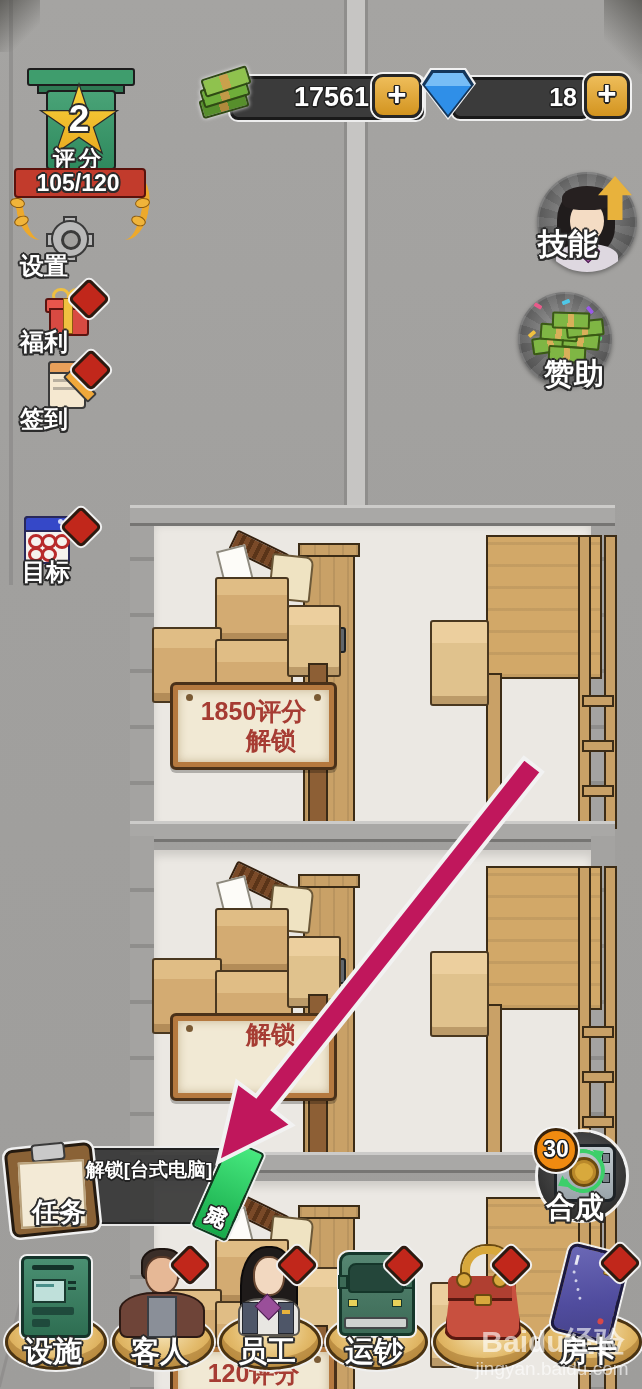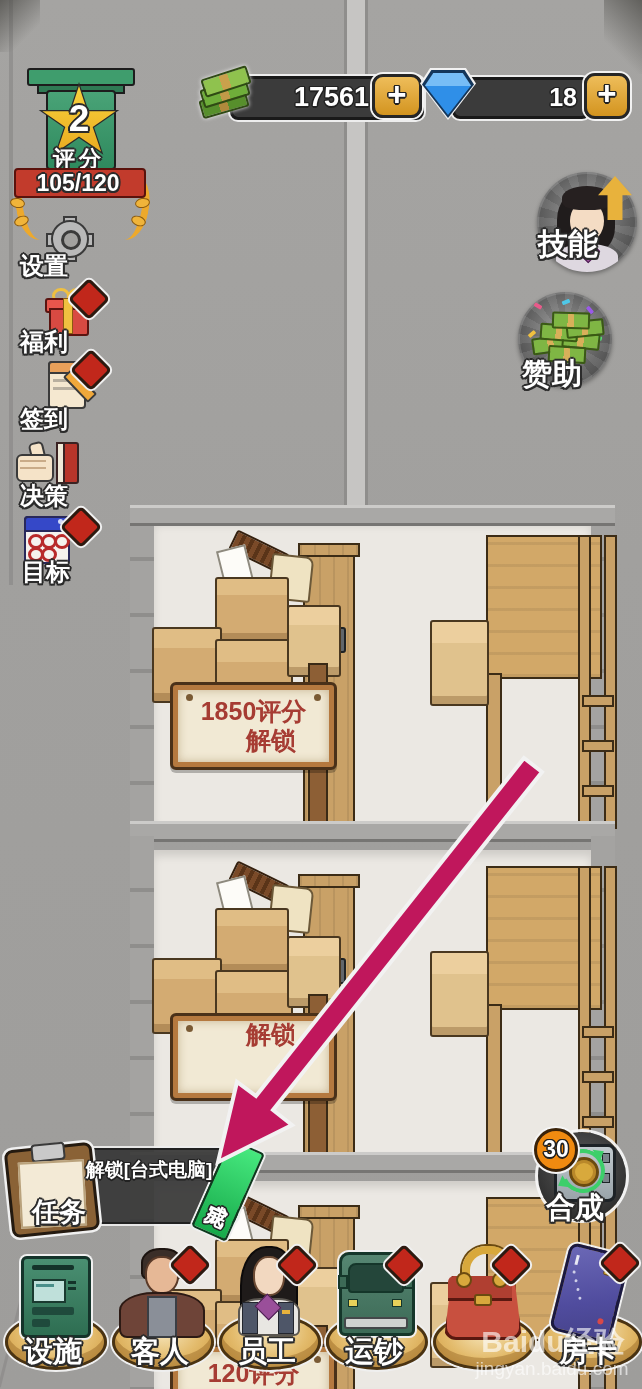--- a/index.html
+++ b/index.html
@@ -286,31 +286,20 @@
       <i class="abs" style="left:0;top:2px;width:34px;height:44px;background:#f5e8d0;border:2px solid #3a3a3a;border-radius:4px;"></i>
       <i class="abs" style="left:0;top:2px;width:34px;height:9px;background:#e8a05a;border:2px solid #3a3a3a;border-radius:4px 4px 0 0;"></i>
       <i class="abs" style="left:5px;top:20px;width:24px;height:3px;background:#b9b0a0;"></i>
       <i class="abs" style="left:5px;top:28px;width:24px;height:3px;background:#b9b0a0;"></i>
       <i class="abs" style="left:14px;top:20px;width:32px;height:9px;background:#f0a83a;border:2px solid #3a3a3a;border-radius:2px;transform:rotate(46deg);"></i>
     </div>
     <div class="abs rbadge" style="left:62px;top:0;"></div>
     <div class="abs ow side-label" style="left:6px;top:48px;">签到</div>
   </div>
 
-  <div class="abs" style="left:14px;top:440px;width:86px;height:70px;z-index:10;cursor:pointer;">
-    <div class="abs" style="left:2px;top:2px;width:60px;height:44px;">
-      <i class="abs" style="left:40px;top:0;width:7px;height:38px;background:#f0ead8;border:2px solid #3a2222;"></i>
-      <i class="abs" style="left:47px;top:0;width:12px;height:38px;background:#b8352a;border:2px solid #3a2222;border-radius:0 3px 3px 0;"></i>
-      <i class="abs" style="left:14px;top:0;width:11px;height:18px;background:#f5e3c8;border:2px solid #3a3a3a;border-radius:5px;transform:rotate(-14deg);"></i>
-      <i class="abs" style="left:0;top:12px;width:34px;height:24px;background:#f5e3c8;border:2px solid #3a3a3a;border-radius:6px;"></i>
-      <i class="abs" style="left:4px;top:18px;width:26px;height:2px;background:#c9ab88;"></i>
-      <i class="abs" style="left:4px;top:25px;width:26px;height:2px;background:#c9ab88;"></i>
-    </div>
-    <div class="abs ow side-label" style="left:6px;top:40px;">决策</div>
-  </div>
 
   <div class="abs" style="left:14px;top:512px;width:86px;height:74px;z-index:10;cursor:pointer;">
     <div class="abs" style="left:10px;top:4px;width:46px;height:50px;">
       <i class="abs" style="left:0;top:0;width:42px;height:44px;background:#f5f2ee;border:2px solid #28285a;border-radius:4px;"></i>
       <i class="abs" style="left:0;top:0;width:42px;height:12px;background:#3548c8;border:2px solid #28285a;border-radius:4px 4px 0 0;"></i>
       <i class="abs" style="left:34px;top:3px;width:5px;height:5px;background:#cfd8f8;border-radius:50%;"></i>
       <i class="abs" style="left:4px;top:18px;width:10px;height:9px;border:3px solid #b82a2a;border-radius:50%;"></i>
       <i class="abs" style="left:17px;top:18px;width:10px;height:9px;border:3px solid #b82a2a;border-radius:50%;"></i>
       <i class="abs" style="left:30px;top:18px;width:10px;height:9px;border:3px solid #b82a2a;border-radius:50%;"></i>
       <i class="abs" style="left:4px;top:31px;width:10px;height:9px;border:3px solid #b82a2a;border-radius:50%;"></i>
@@ -338,21 +327,21 @@
     <i class="conf" style="left:68px;top:16px;background:#9a5ae8;transform:rotate(50deg);"></i>
     <i class="conf" style="left:10px;top:40px;background:#f0c040;transform:rotate(-40deg);"></i>
     <i class="conf" style="left:76px;top:44px;background:#58d878;transform:rotate(15deg);"></i>
     <div class="stackm" style="left:14px;top:44px;transform:rotate(-8deg);"></div>
     <div class="stackm" style="left:44px;top:40px;transform:rotate(6deg);"></div>
     <div class="stackm" style="left:22px;top:32px;transform:rotate(4deg);"></div>
     <div class="stackm" style="left:48px;top:28px;transform:rotate(-6deg);"></div>
     <div class="stackm" style="left:34px;top:20px;transform:rotate(2deg);"></div>
     <div class="stackm" style="left:30px;top:54px;transform:rotate(3deg);"></div>
   </div>
-  <div class="abs ow" style="left:514px;top:354px;width:76px;text-align:center;font-size:30px;z-index:11;">赞助</div>
+  <div class="abs ow" style="left:528px;top:354px;width:76px;text-align:right;font-size:30px;z-index:11;">赞助</div>
 
   <svg class="abs" width="642" height="1389" style="left:0;top:0;z-index:14;pointer-events:none;">
     <polygon points="524,758 256,1096 237,1082 218,1162 292,1125 273,1110 542,772" fill="#c0175c" stroke="#f2f2f2" stroke-width="4" stroke-linejoin="miter"></polygon>
   </svg>
 
   <div class="abs taskp" style="left:60px;top:1148px;width:174px;height:72px;cursor:pointer;"></div>
   <div class="abs ow-sm" style="left:64px;top:1157px;width:170px;text-align:center;font-size:19px;z-index:13;">解锁[台式电脑]</div>
   <div class="abs ribbon" style="left:209px;top:1142px;width:34px;height:92px;transform:rotate(24deg);cursor:pointer;">
     <div class="ow-sm" style="writing-mode:vertical-rl;font-size:21px;width:100%;height:100%;display:flex;align-items:center;justify-content:center;">完成</div>
   </div>

